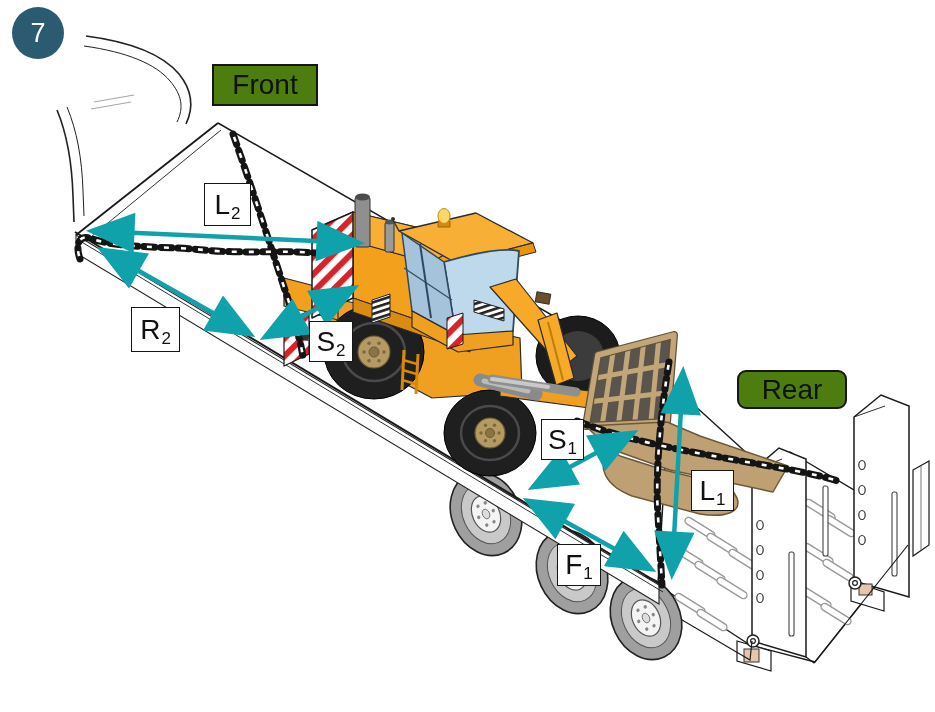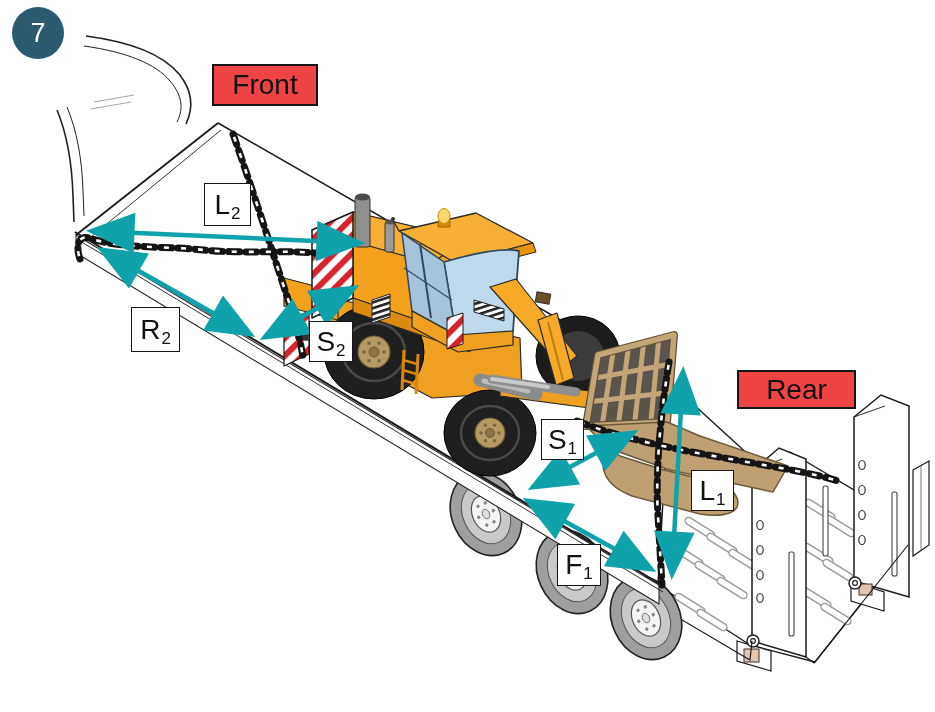--- a/index.html
+++ b/index.html
@@ -3,24 +3,24 @@
 <meta charset="utf-8">
 <style>
   html,body{margin:0;padding:0;background:#fff;}
   .stage{position:relative;width:935px;height:712px;background:#fff;overflow:hidden;
          font-family:"Liberation Sans",sans-serif;}
   .stage svg{position:absolute;left:0;top:0;}
   .overlay{position:absolute;left:0;top:0;width:935px;height:712px;pointer-events:none;}
   .badge{position:absolute;left:12px;top:7px;width:52px;height:52px;border-radius:50%;
          background:#2A5B70;color:#fff;display:flex;align-items:center;justify-content:center;
          font-size:27px;}
-  .orient{position:absolute;background:#ef4444;border:2px solid #161616;display:flex;
+  .orient{position:absolute;background:#4d7c0f;border:2px solid #161616;display:flex;
           align-items:center;justify-content:center;font-size:28px;color:#111;box-sizing:border-box;}
   .orient.front{left:212px;top:64px;width:106px;height:42px;}
-  .orient.rear{left:737px;top:370px;width:119px;height:39px;}
+  .orient.rear{left:737px;top:370px;width:110px;height:39px;border-radius:9px;}
   .tag{position:absolute;background:#fff;border:1.7px solid #151515;display:flex;
        align-items:center;justify-content:center;font-size:28px;color:#111;
        box-sizing:border-box;padding:0 4px;}
   .tag .sub{font-size:17px;transform:translateY(9px);margin-left:1px;}
   .tag.l2{left:204px;top:183px;width:47px;height:43px;}
   .tag.r2{left:131px;top:307px;width:49px;height:45px;}
   .tag.s2{left:309px;top:321px;width:44px;height:41px;}
   .tag.s1{left:541px;top:419px;width:43px;height:41px;}
   .tag.l1{left:691px;top:470px;width:43px;height:41px;}
   .tag.f1{left:557px;top:544px;width:44px;height:42px;}

